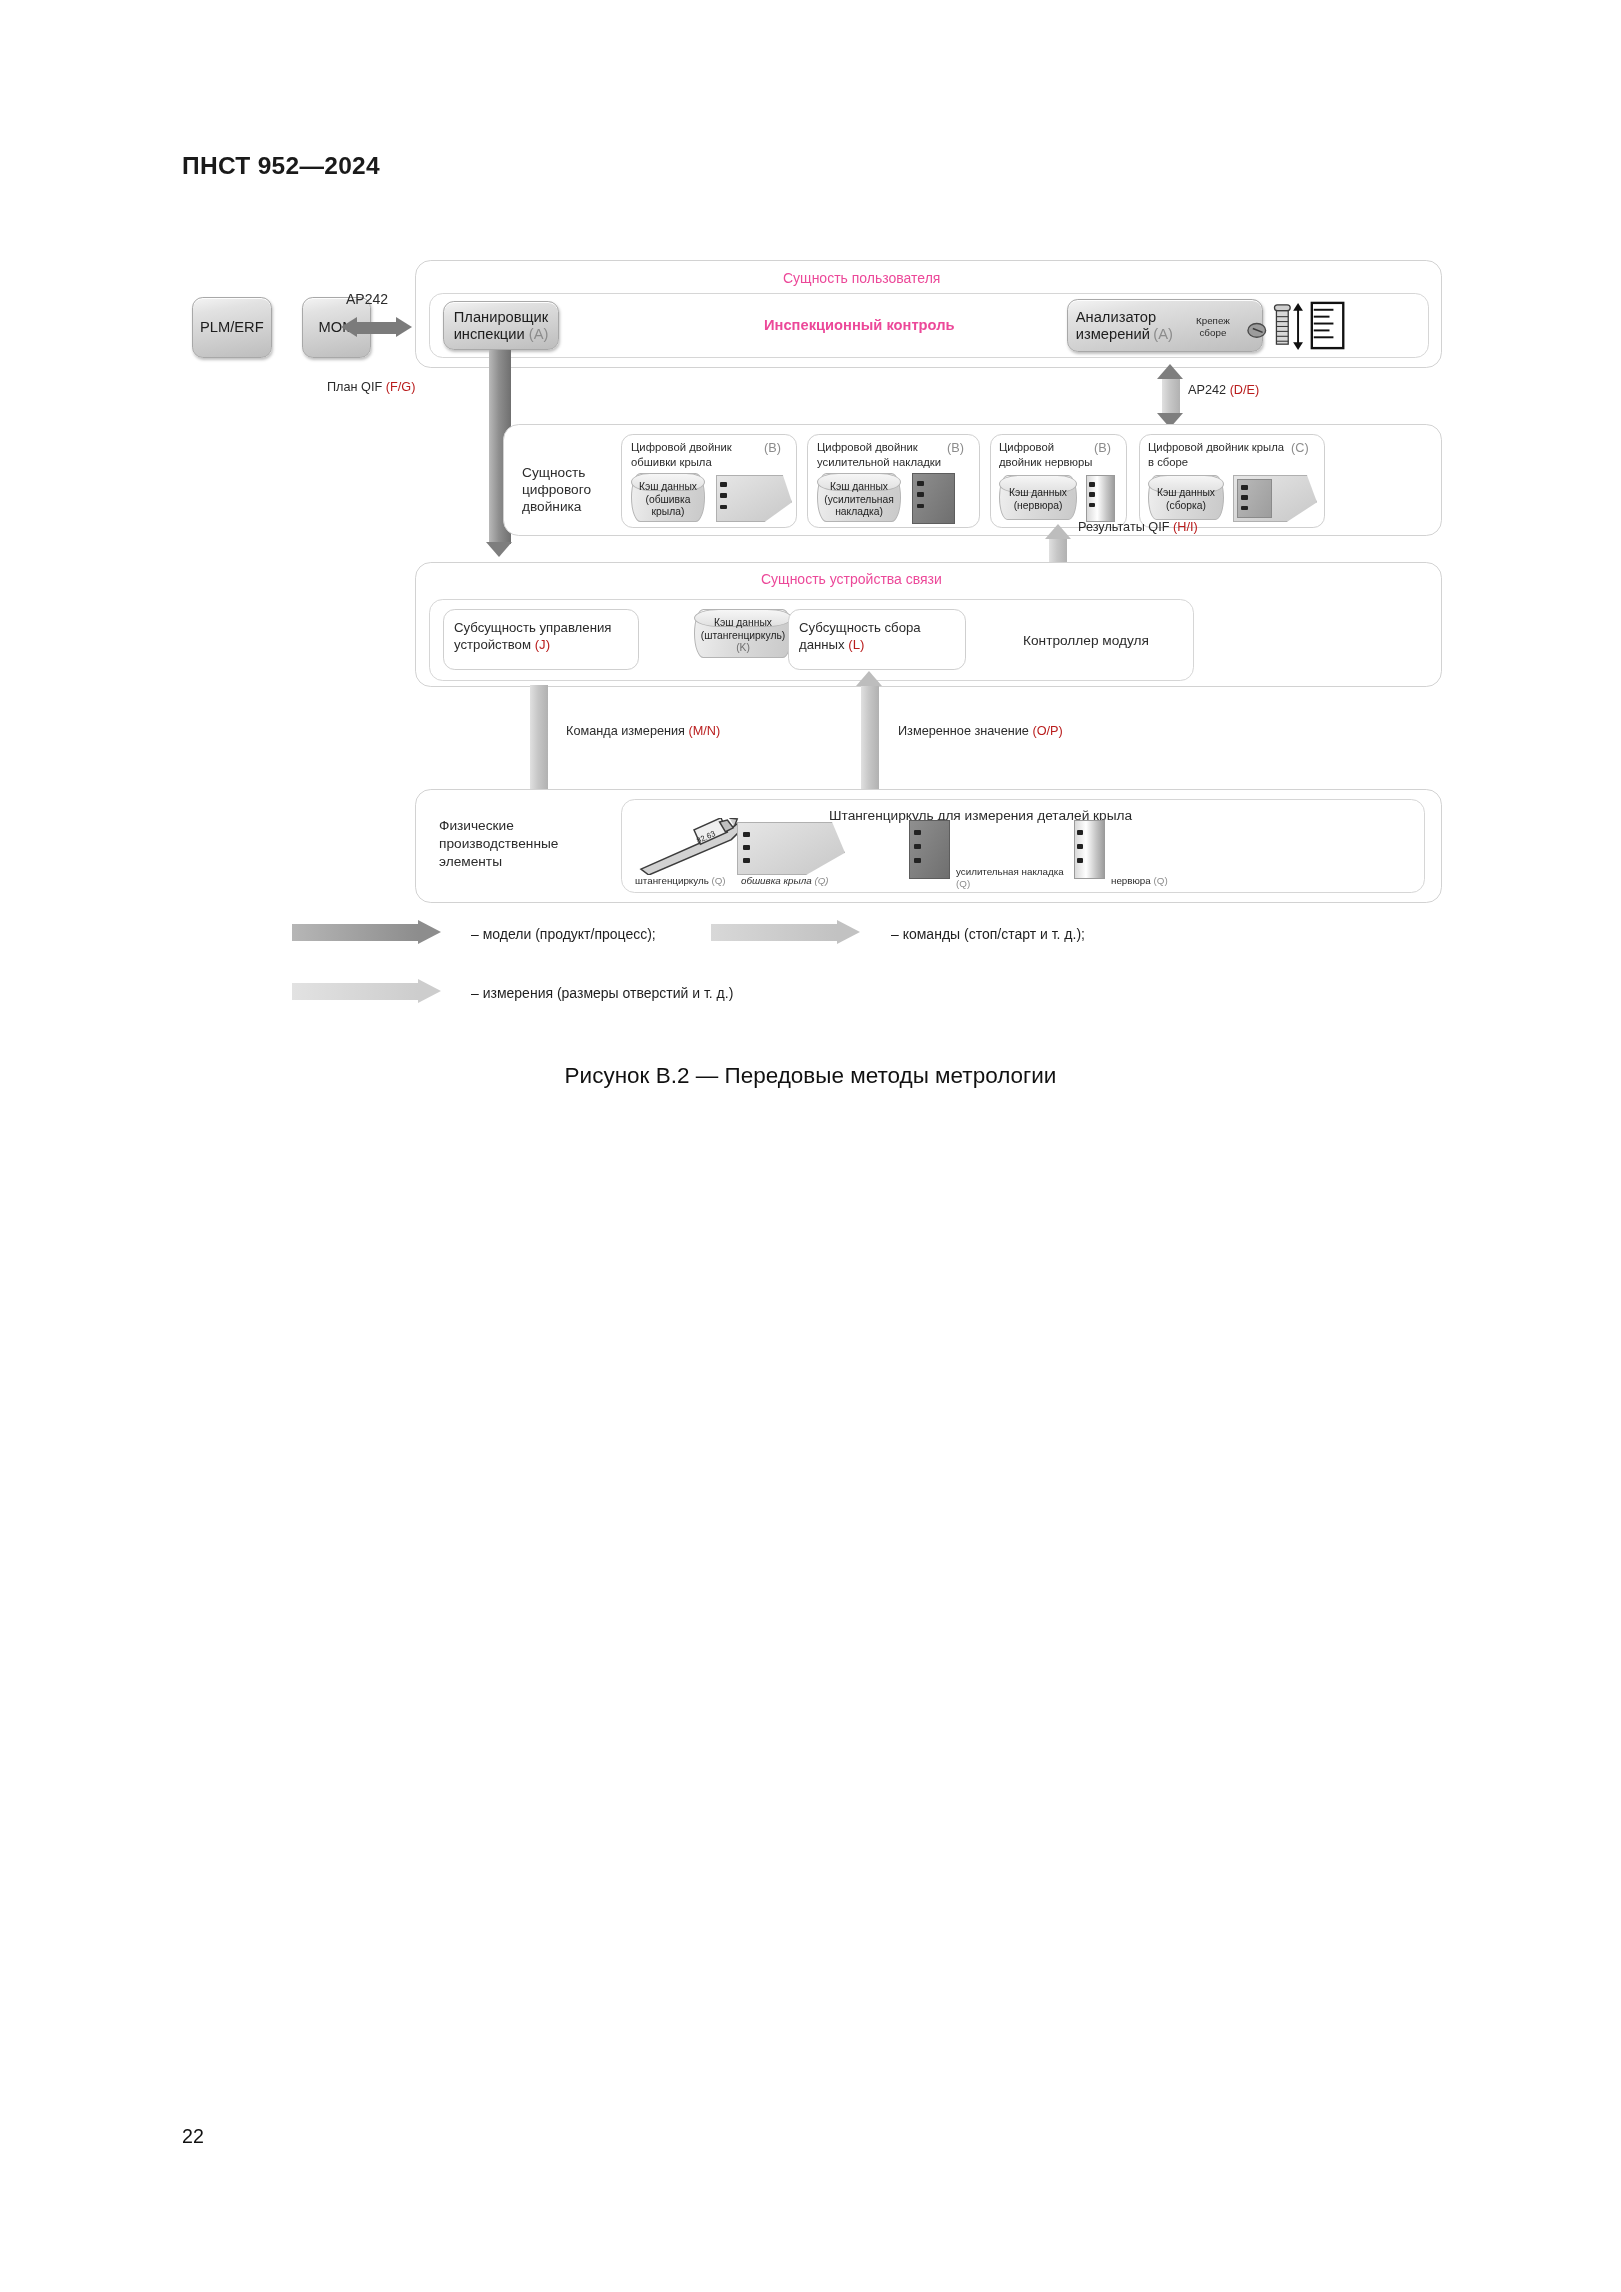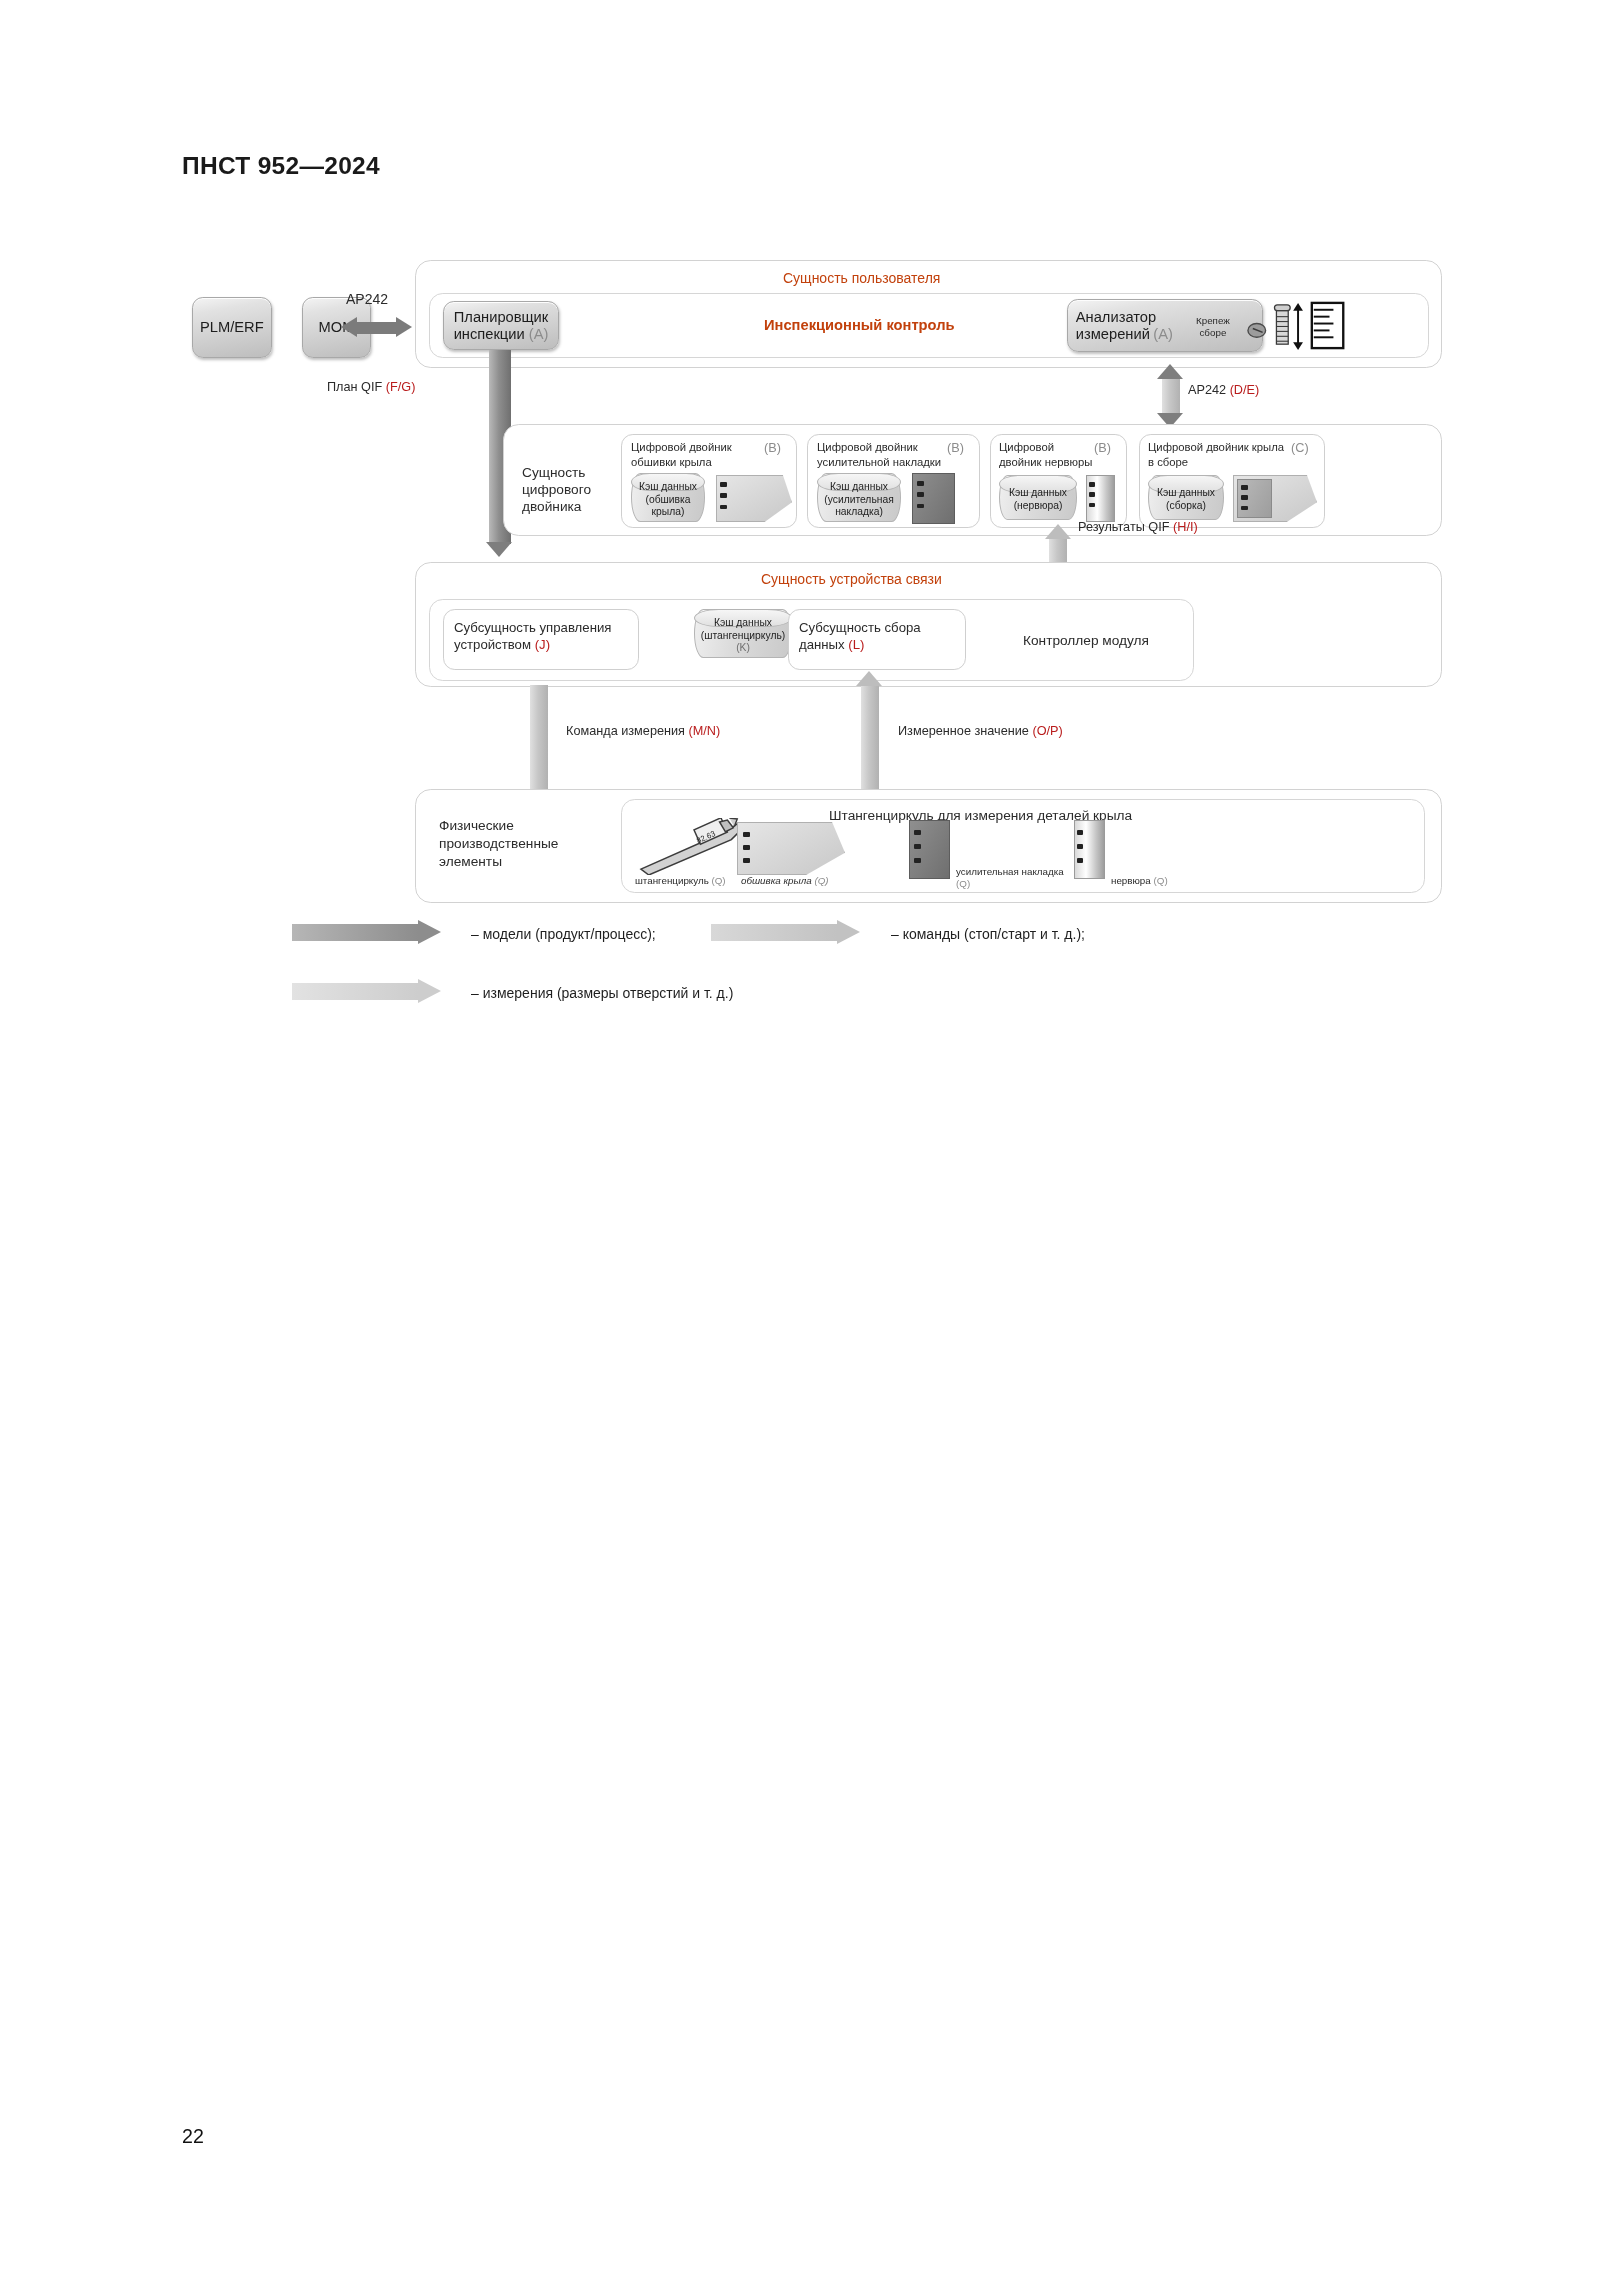--- a/index.html
+++ b/index.html
@@ -7,21 +7,21 @@
   .page{position:absolute;inset:0;}
 
   
   .runhead{position:absolute;left:182px;top:152px;font-size:24.5px;font-weight:bold;letter-spacing:0.3px;}
 
   
   .fig{position:absolute;left:182px;top:250px;width:1264px;height:774px;}
 
   
   .panel{position:absolute;border:1.6px solid #d2d2d2;border-radius:15.7px;background:#fff;box-sizing:border-box;}
-  .panel-title{position:absolute;font-size:14px;color:#c2410c;white-space:nowrap;}
+  .panel-title{position:absolute;font-size:14px;color:#ec4899;white-space:nowrap;}
   .inner{position:absolute;border:1.5px solid #d6d6d6;border-radius:13.7px;background:#fff;box-sizing:border-box;}
 
   
   .gbox{position:absolute;box-sizing:border-box;border-radius:10.8px;
         background:linear-gradient(170deg,#f4f4f4 0%,#e2e2e2 22%,#cfcfcf 62%,#bdbdbd 100%);
         border:1px solid #a8a8a8;
         box-shadow:inset 0 1px 0 #fdfdfd, 1px 2px 2.9px rgba(0,0,0,.25);
         display:flex;align-items:center;justify-content:center;text-align:center;}
   .gbox span{font-size:14.7px;color:#1d1d1d;line-height:1.15;}
 
@@ -384,16 +384,17 @@
     <div class="legtext" style="left:709px;top:676px;">– команды (стоп/старт и т. д.);</div>
 
     <div class="legarrow light" style="left:110px;top:729px;width:149px;">
       <div class="sh"></div>
       <div class="hd"></div>
     </div>
     <div class="legtext" style="left:289px;top:735px;">– измерения (размеры отверстий и т. д.)</div>
 
   </div>
 
+  <div class="caption">Рисунок В.2 — Передовые методы метрологии</div>
   <div class="pageno">22</div>
 
 </div>
 
 
 </body></html>

